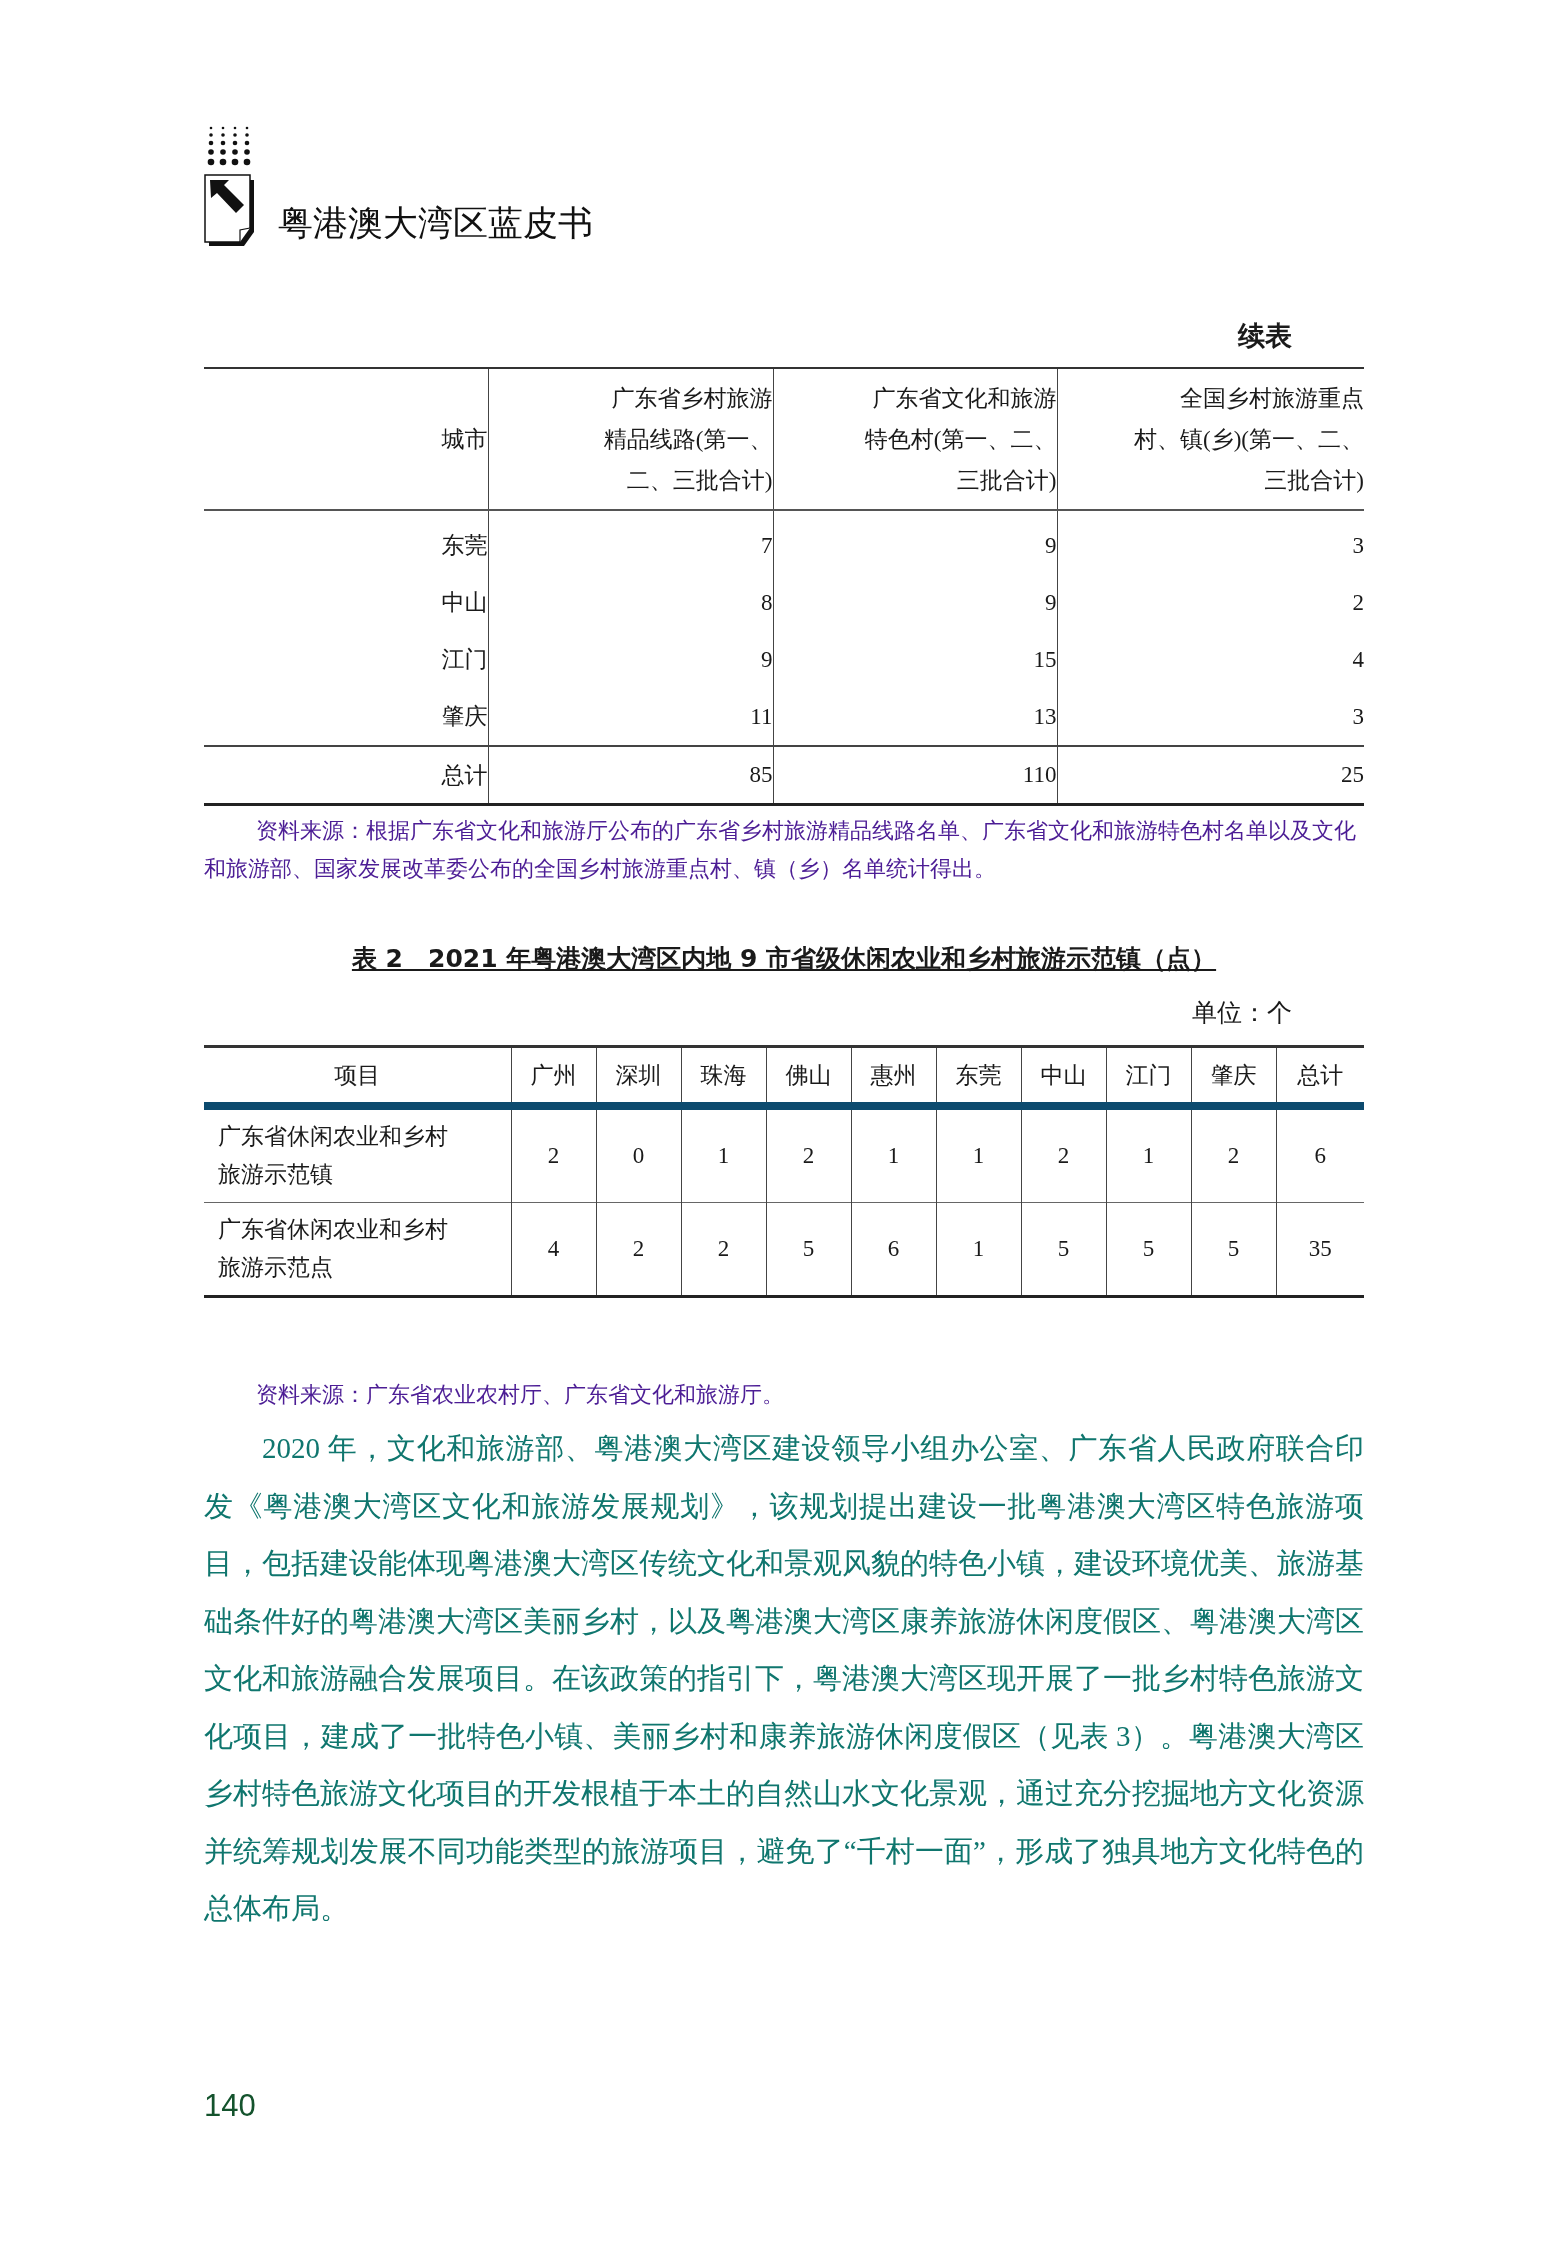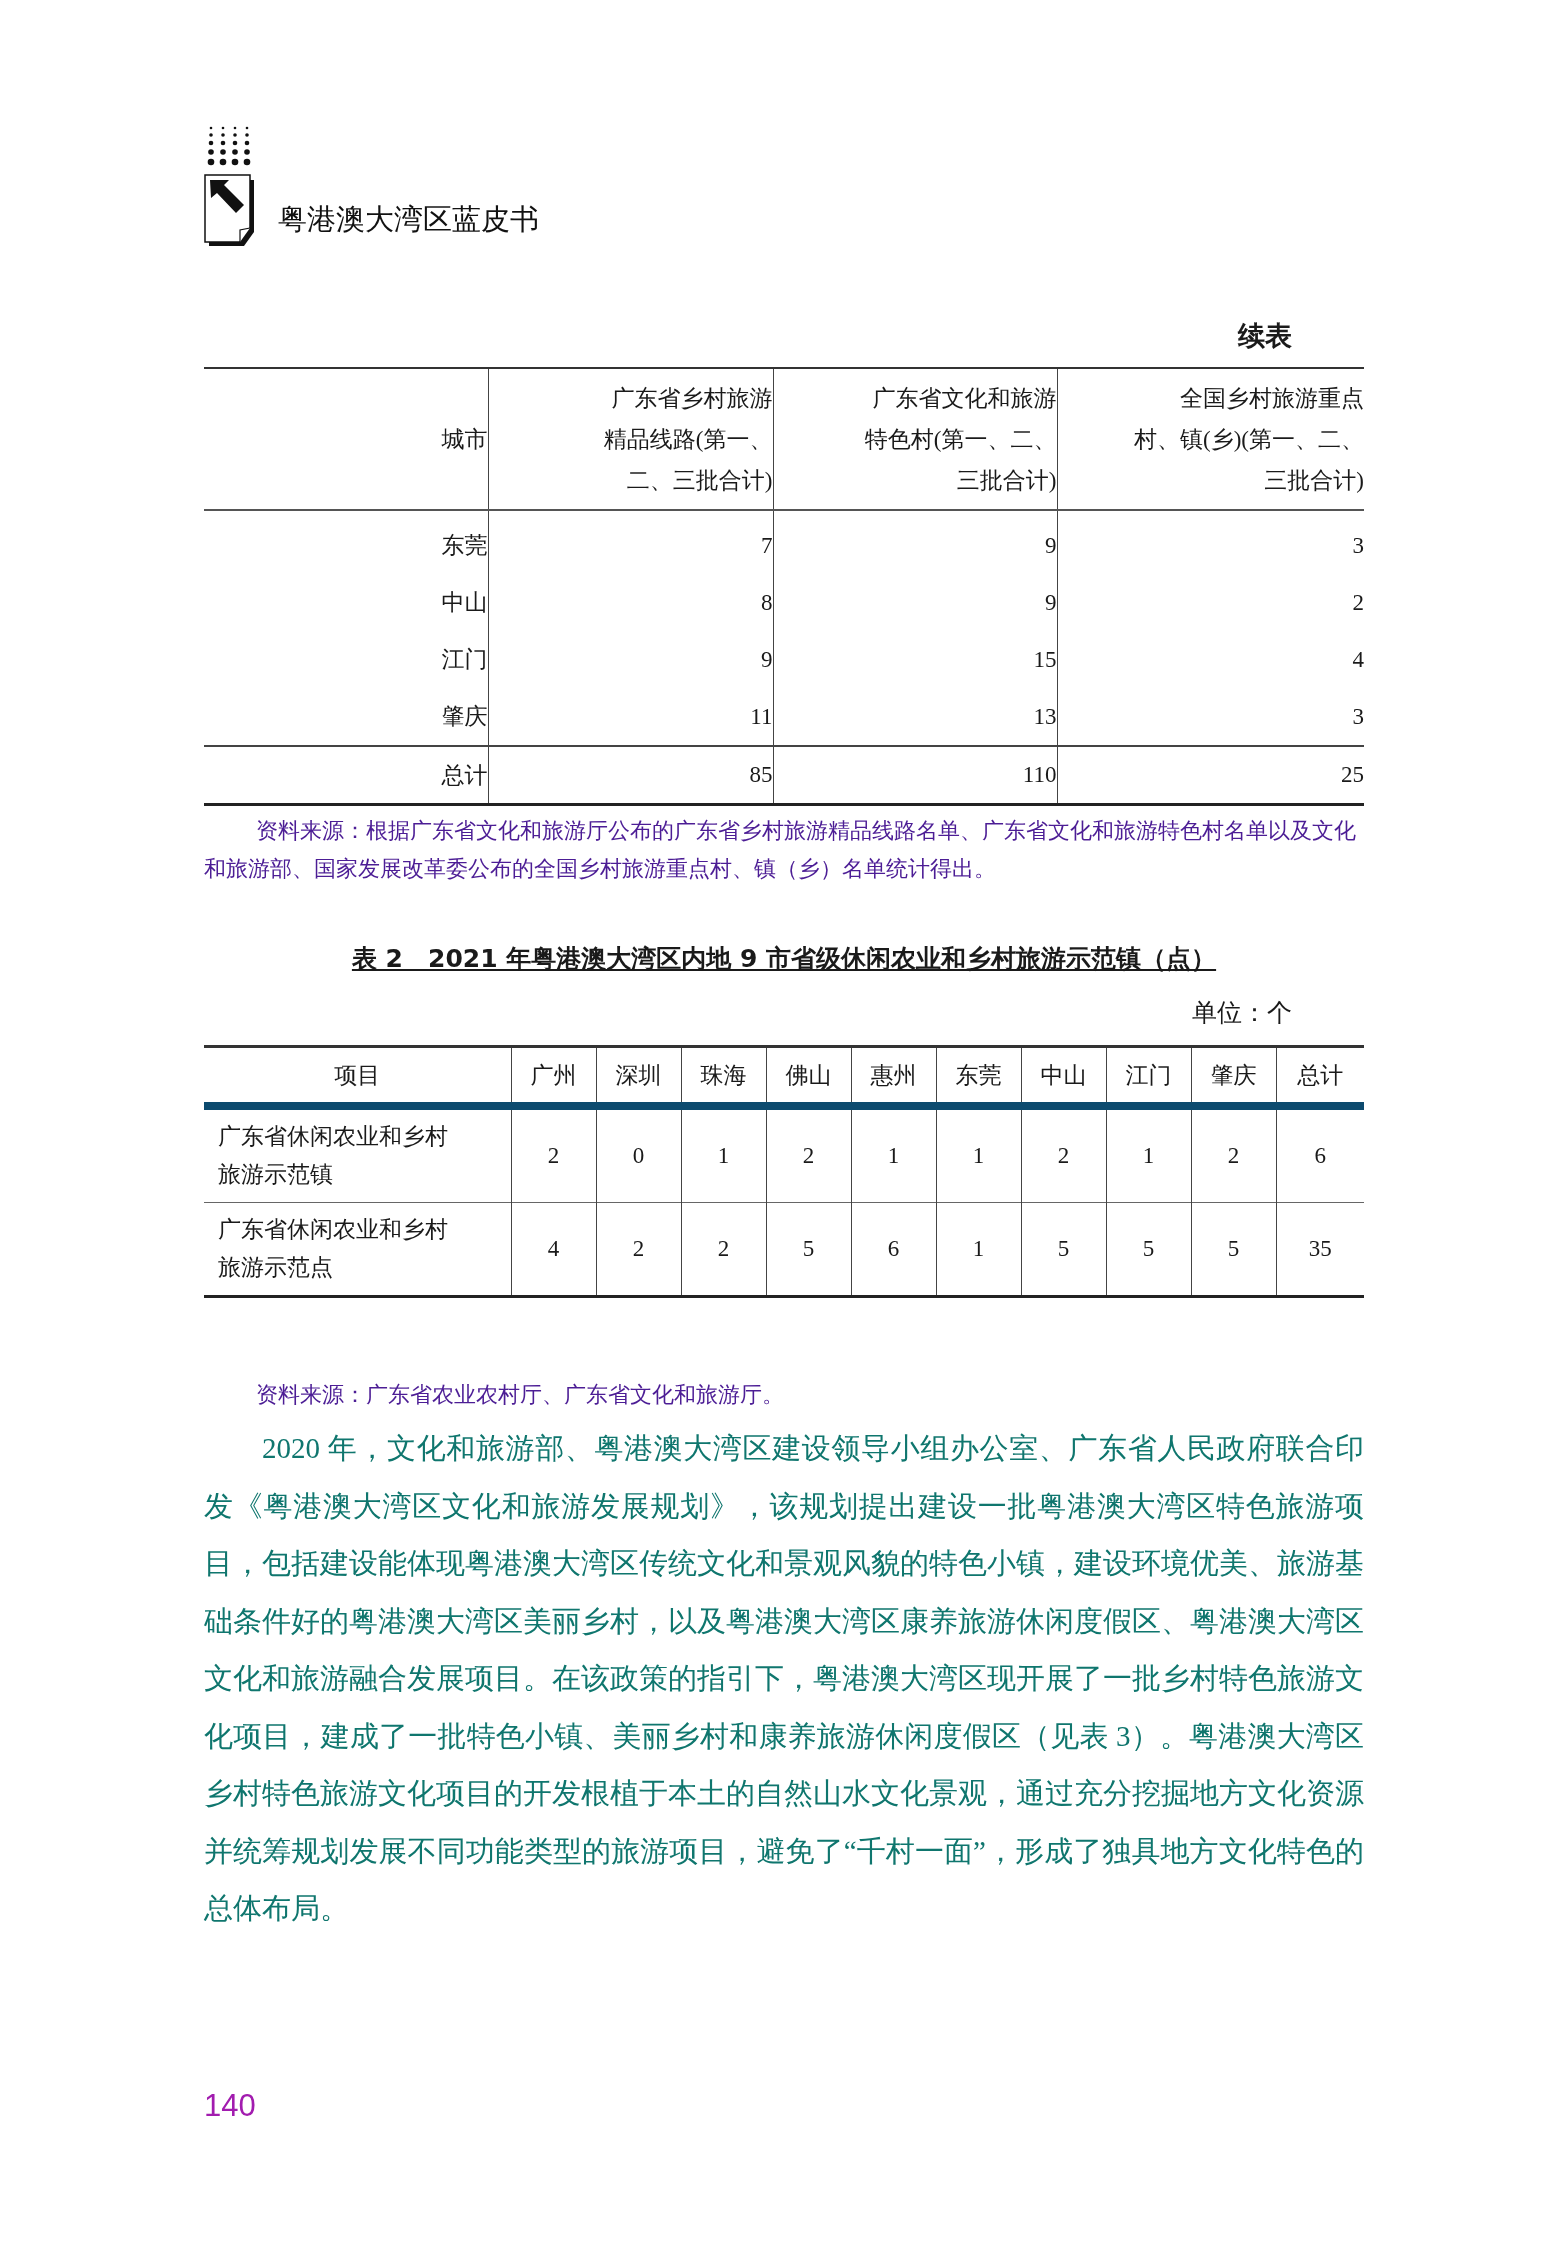--- a/index.html
+++ b/index.html
@@ -3,21 +3,21 @@
 <meta charset="utf-8">
 <style>
   html, body { margin:0; padding:0; background:#ffffff; }
   body { width:1556px; height:2244px; position:relative; overflow:hidden;
          font-family:"DejaVu Serif","Liberation Serif",serif; color:#1a1a1a; }
   .abs { position:absolute; }
 
   
   .logo { left:204px; top:122px; width:60px; height:132px; }
   .series-title { left:278px; top:200px; font-family:Liberation Sans, sans-serif;
-                  font-size:29px; color:#111; letter-spacing:0px; }
+                  font-size:35px; color:#111; letter-spacing:0px; }
 
   .cont-label { right:264px; top:318px; font-family:"DejaVu Sans","Liberation Sans",sans-serif;
                 font-weight:bold; font-size:27px; }
 
   table { border-collapse:collapse; position:absolute; font-family:"Liberation Serif","DejaVu Serif",serif; }
   
   #t1 { left:204px; top:367px; width:1160px; font-size:23px; }
   #t1 th, #t1 td { text-align:right; font-weight:normal; padding:0; }
   #t1 thead tr { border-top:2px solid #333; border-bottom:2px solid #555; }
   #t1 thead th { height:140px; line-height:41px; }
@@ -45,21 +45,21 @@
   #t2 tbody td { height:92px; }
   #t2 td.label { text-align:left; padding-left:14px; line-height:38px; }
   #t2 col.c0 { width:307px; }
 
   #note2 { left:256px; top:1376px; }
 
   .body-text { left:204px; top:1420px; width:1160px; font-family:Liberation Serif, serif;
                font-size:29px; line-height:57.5px; text-align:justify; color:#0f766e; }
   .body-text p { margin:0; text-indent:58px; }
 
-  .page-num { left:204px; top:2088px; font-family:"Liberation Sans","DejaVu Sans",sans-serif; font-size:31px; color:#a21caf; }
+  .page-num { left:204px; top:2088px; font-family:"Liberation Sans","DejaVu Sans",sans-serif; font-size:31px; color:#14532d; }
 </style>
 </head>
 <body>
 
 <div class="abs logo">
   <svg width="60" height="132" viewBox="0 0 60 132">
     <g fill="#111">
       <circle cx="7" cy="6" r="1.3"></circle>
         <circle cx="19" cy="6" r="1.3"></circle>
         <circle cx="31" cy="6" r="1.3"></circle>

